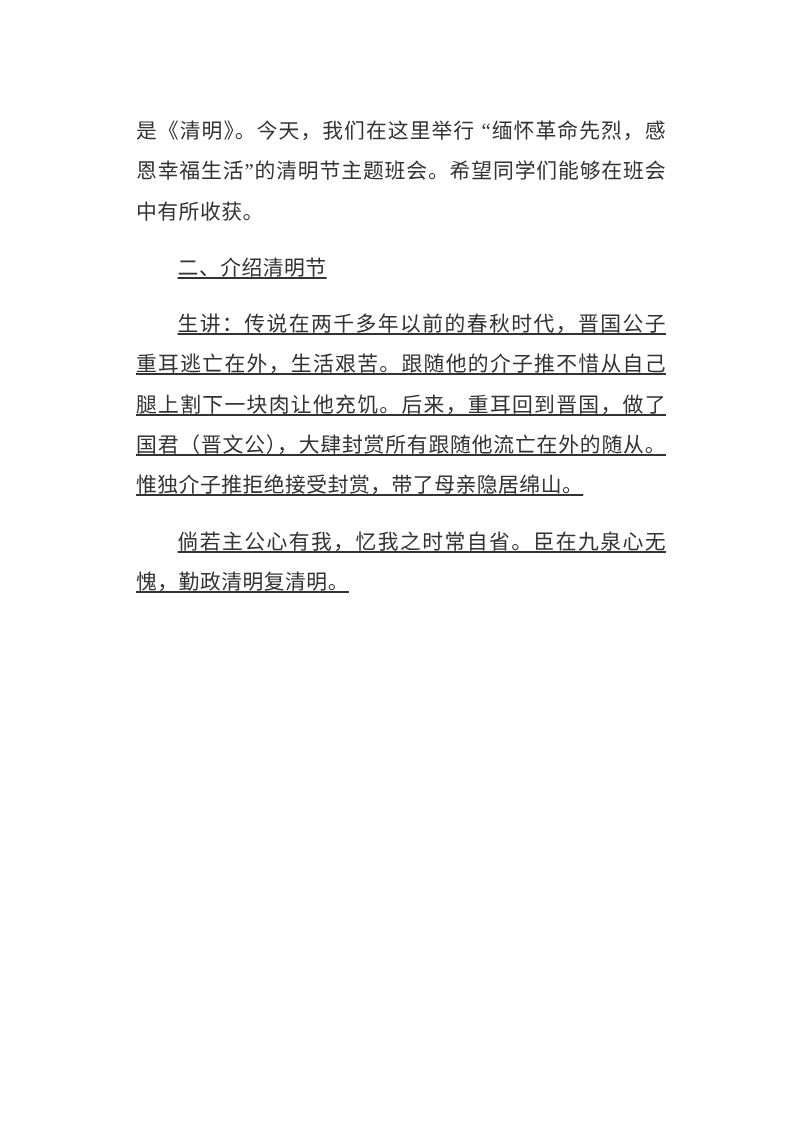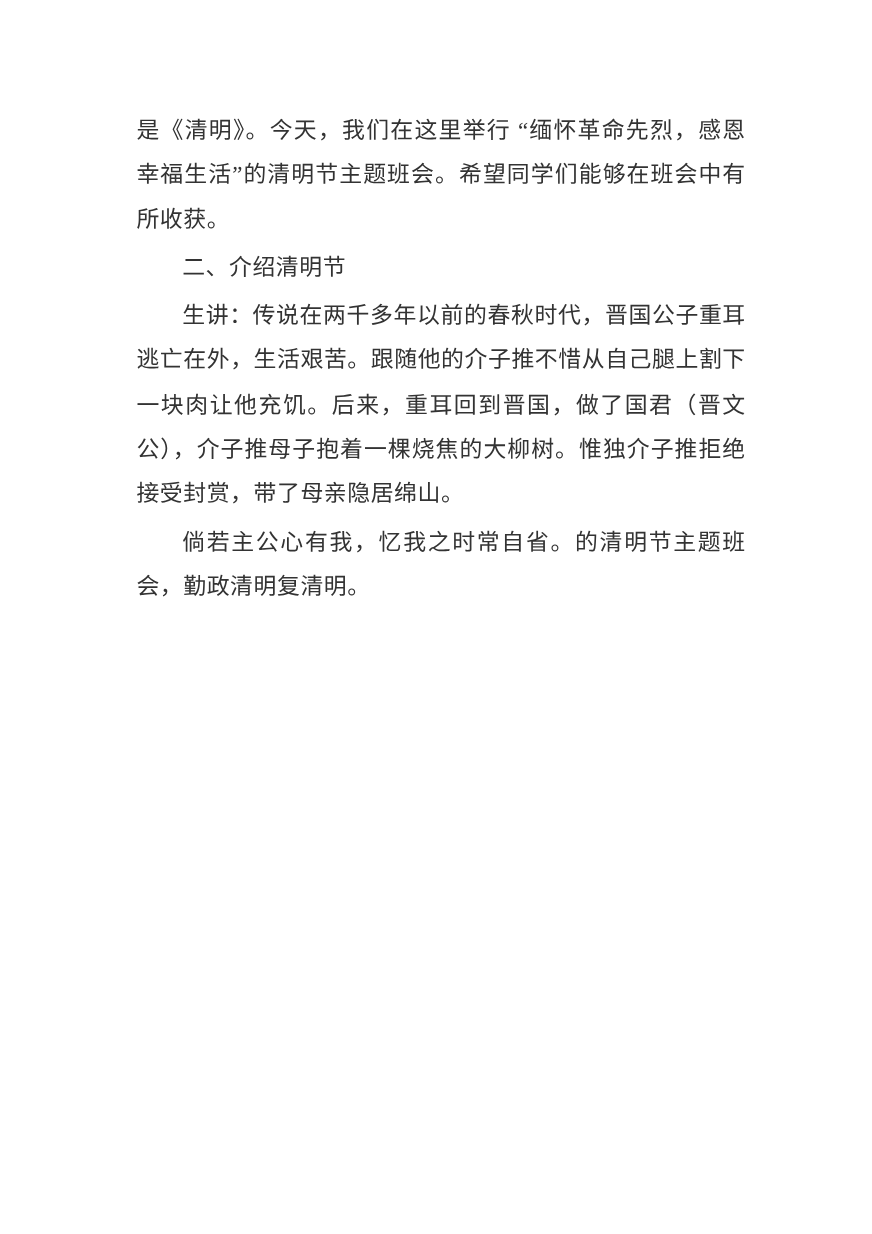--- a/index.html
+++ b/index.html
@@ -22,30 +22,31 @@
     width: 562px;
     color: #333333;
     font-size: 20.8px;
     letter-spacing: 0.5px;
     line-height: 40.3px;
     text-align: justify;
     line-break: auto;
     word-break: normal;
   }
   p.para {
-    margin: 4px;
+    margin: 16px;
     padding: 0;
   }
   p.para.indent {
     text-indent: 2em;
+    text-decoration: underline;
   }
 </style>
 </head>
 <body>
 
 <div class="doc-page">
   <div class="text-block">
     <p class="para">是《清明》。今天，我们在这里举行 “缅怀革命先烈，感恩幸福生活”的清明节主题班会。希望同学们能够在班会中有所收获。</p>
     <p class="para indent">二、介绍清明节</p>
-    <p class="para indent">生讲：传说在两千多年以前的春秋时代，晋国公子重耳逃亡在外，生活艰苦。跟随他的介子推不惜从自己腿上割下一块肉让他充饥。后来，重耳回到晋国，做了国君（晋文公），介子推母子抱着一棵烧焦的大柳树。惟独介子推拒绝接受封赏，带了母亲隐居绵山。</p>
-    <p class="para indent">倘若主公心有我，忆我之时常自省。的清明节主题班会，勤政清明复清明。</p>
+    <p class="para indent">生讲：传说在两千多年以前的春秋时代，晋国公子重耳逃亡在外，生活艰苦。跟随他的介子推不惜从自己腿上割下一块肉让他充饥。后来，重耳回到晋国，做了国君（晋文公），大肆封赏所有跟随他流亡在外的随从。惟独介子推拒绝接受封赏，带了母亲隐居绵山。</p>
+    <p class="para indent">倘若主公心有我，忆我之时常自省。臣在九泉心无愧，勤政清明复清明。</p>
   </div>
 </div>
 
 </body></html>

